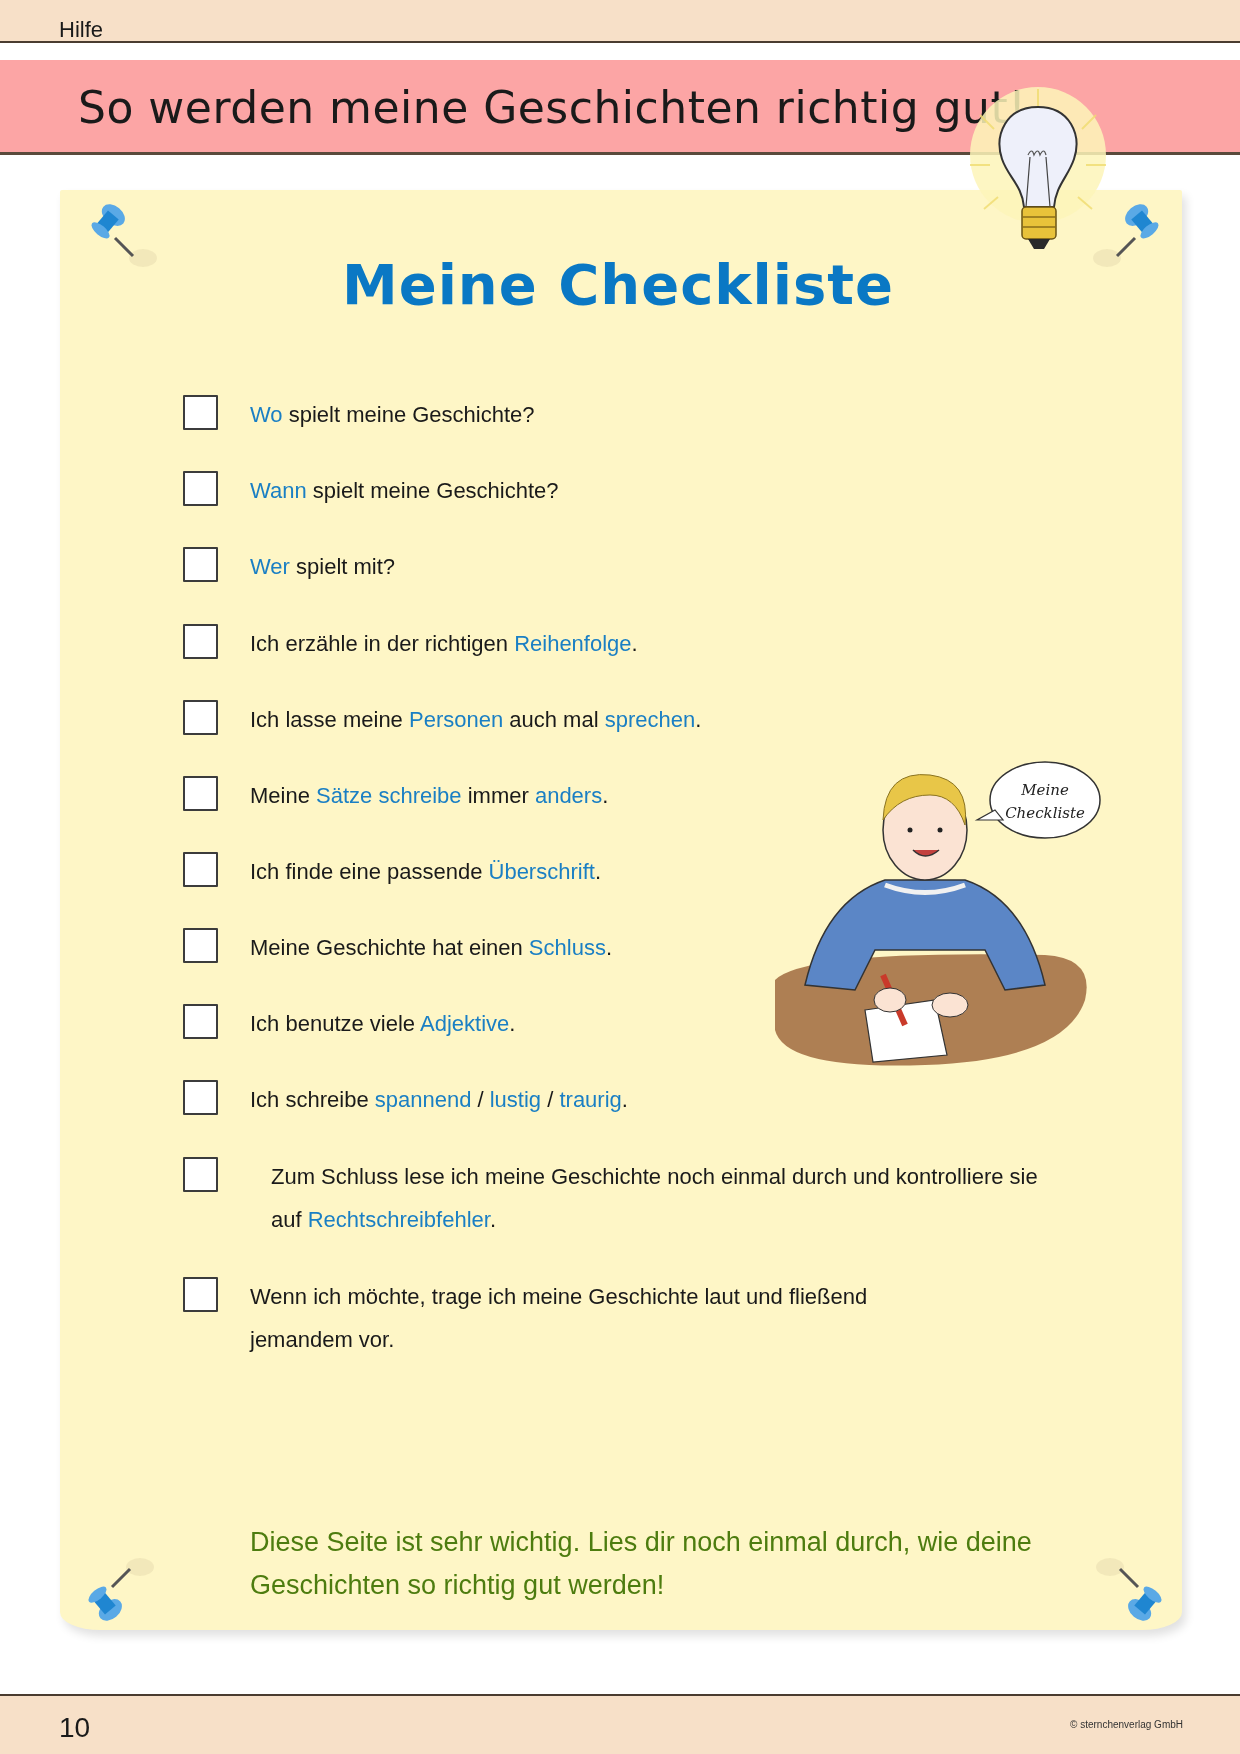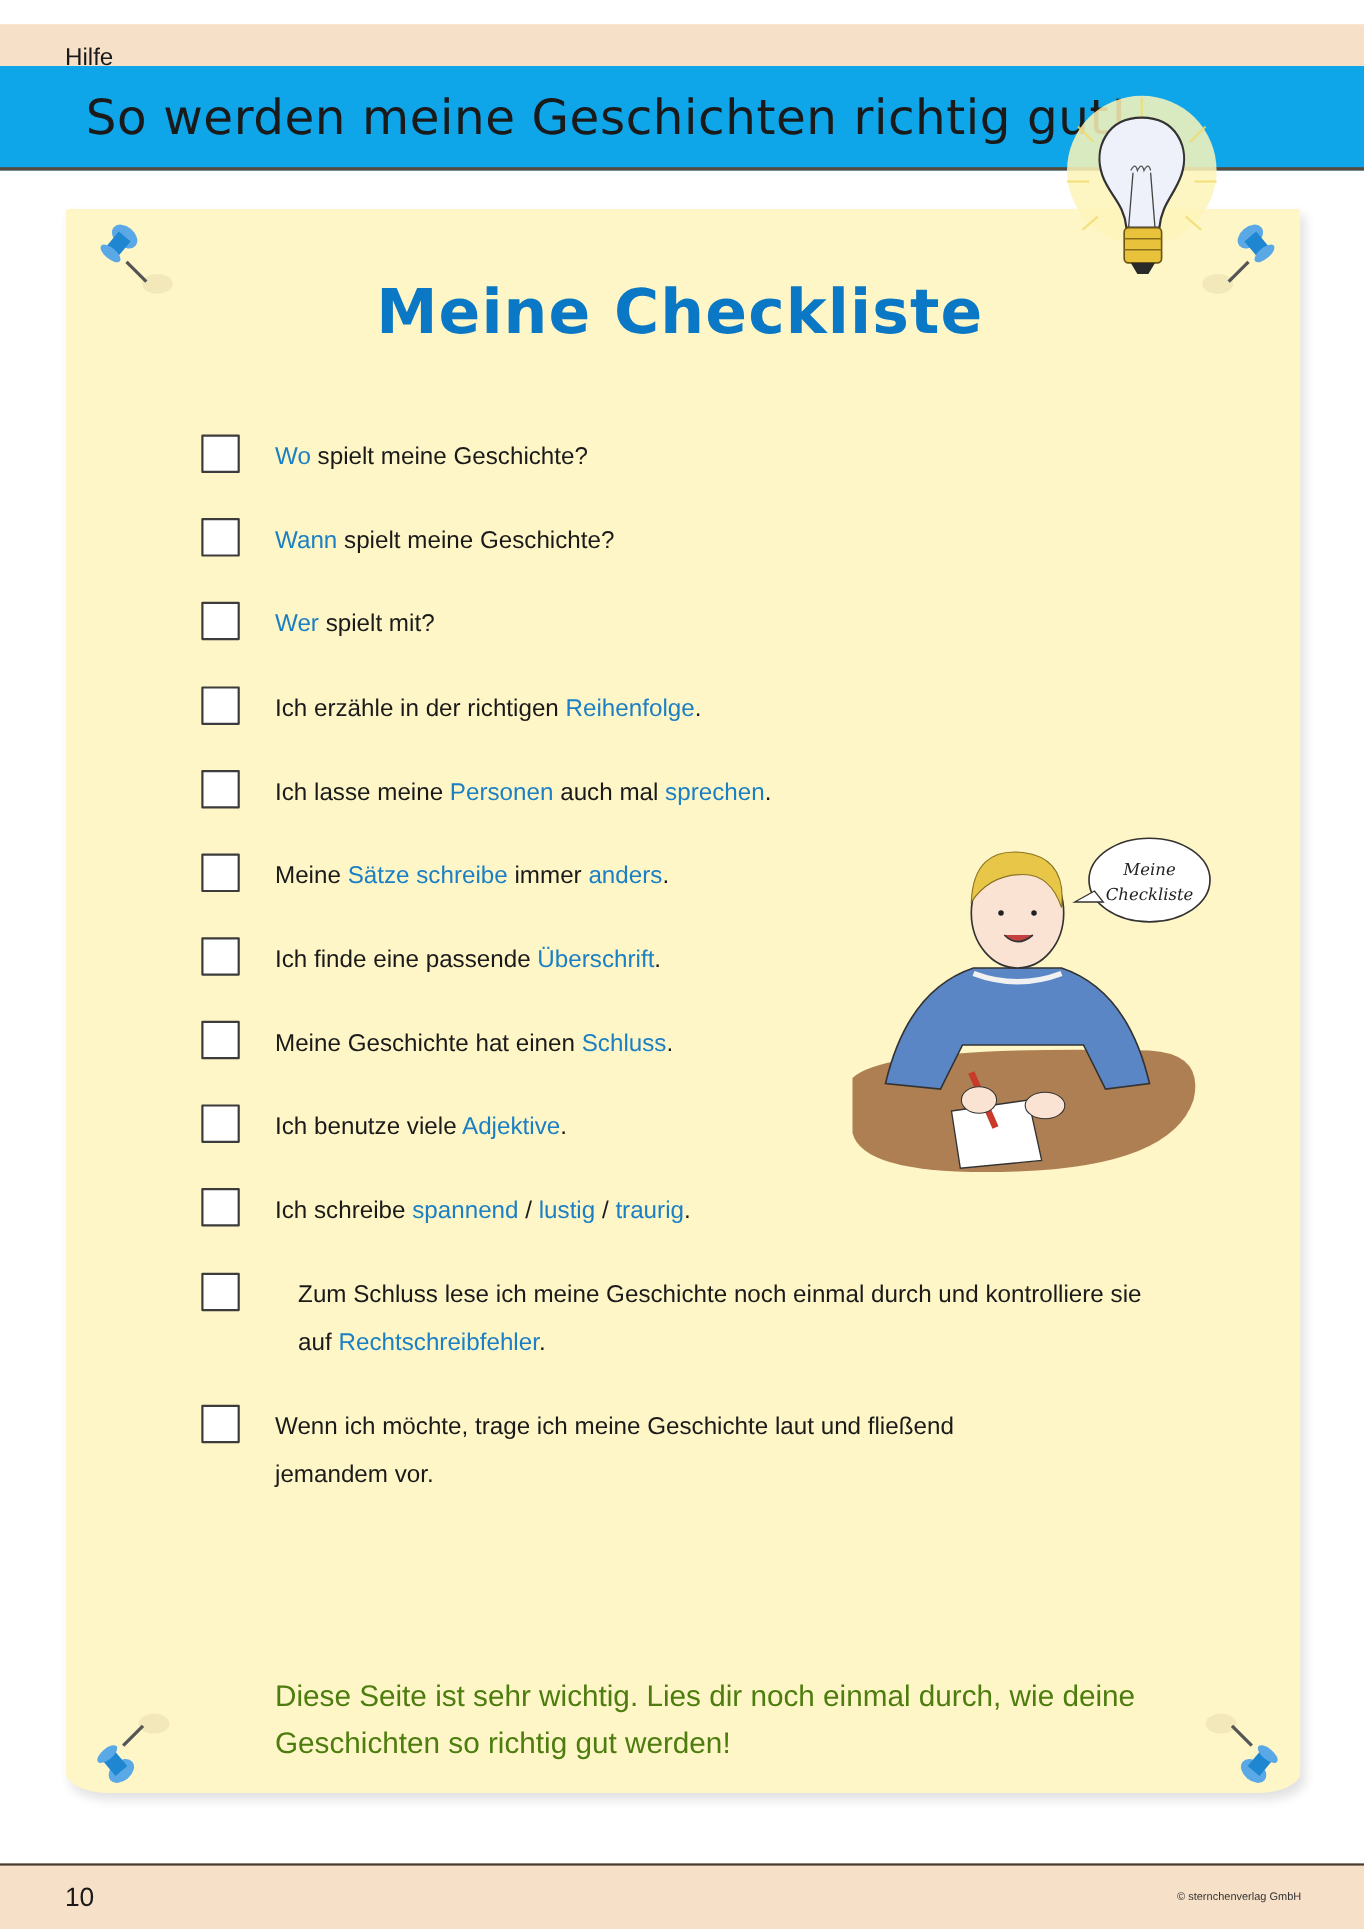--- a/index.html
+++ b/index.html
@@ -1,28 +1,28 @@
 <!DOCTYPE html>
 <html><head>
 <meta charset="utf-8">
 <style>
   * { box-sizing: border-box; margin: 0; padding: 0; }
   html, body { width: 1240px; height: 1754px; background: #ffffff; overflow: hidden; }
   body { position: relative; font-family: "Liberation Sans", sans-serif; color: #1a1a1a; }
 
   .top-strip {
     position: absolute; left: 0; top: 0; width: 1240px; height: 43px;
-    background: #f7e0c8; border-bottom: 2px solid #4a3c30; margin-top: 22px;
+    background: #f7e0c8; border-bottom: 2px solid #4a3c30;
   }
   .top-strip .section-label {
     position: absolute; left: 59px; top: 17px; font-size: 22px; color: #1a1a1a;
   }
   .title-band {
     position: absolute; left: 0; top: 60px; width: 1240px; height: 95px;
-    background: #0ea5e9; border-bottom: 3px solid #5a4a3c;
+    background: #fca5a5; border-bottom: 3px solid #5a4a3c;
   }
   .title-band .page-title {
     position: absolute; left: 78px; top: 22px;
     font-family: "DejaVu Sans", sans-serif; font-size: 44px; font-weight: 400;
     color: #1a1a1a; letter-spacing: 0.5px;
   }
 
   .note {
     position: absolute; left: 60px; top: 190px; width: 1122px; height: 1440px;
     background: #fef6c6;
@@ -60,21 +60,21 @@
 
   .closing {
     position: absolute; left: 250px; top: 1521px; width: 800px;
     font-size: 27px; line-height: 43px; color: #4d7c0f;
   }
 
   .bottom-strip {
     position: absolute; left: 0; top: 1694px; width: 1240px; height: 60px;
     background: #f7e0c8; border-top: 2px solid #4a3c30;
   }
-  .bottom-strip .page-number { position: absolute; left: 59px; top: 16px; font-size: 24px; }
+  .bottom-strip .page-number { position: absolute; left: 59px; top: 16px; font-size: 28px; }
   .bottom-strip .copyright { position: absolute; right: 57px; top: 23px; font-size: 10px; color: #333; }
 </style>
 </head>
 <body>
 
 <div class="top-strip">
   <span class="section-label">Hilfe</span>
 </div>
 <div class="title-band">
   <h1 class="page-title">So werden meine Geschichten richtig gut!</h1>

